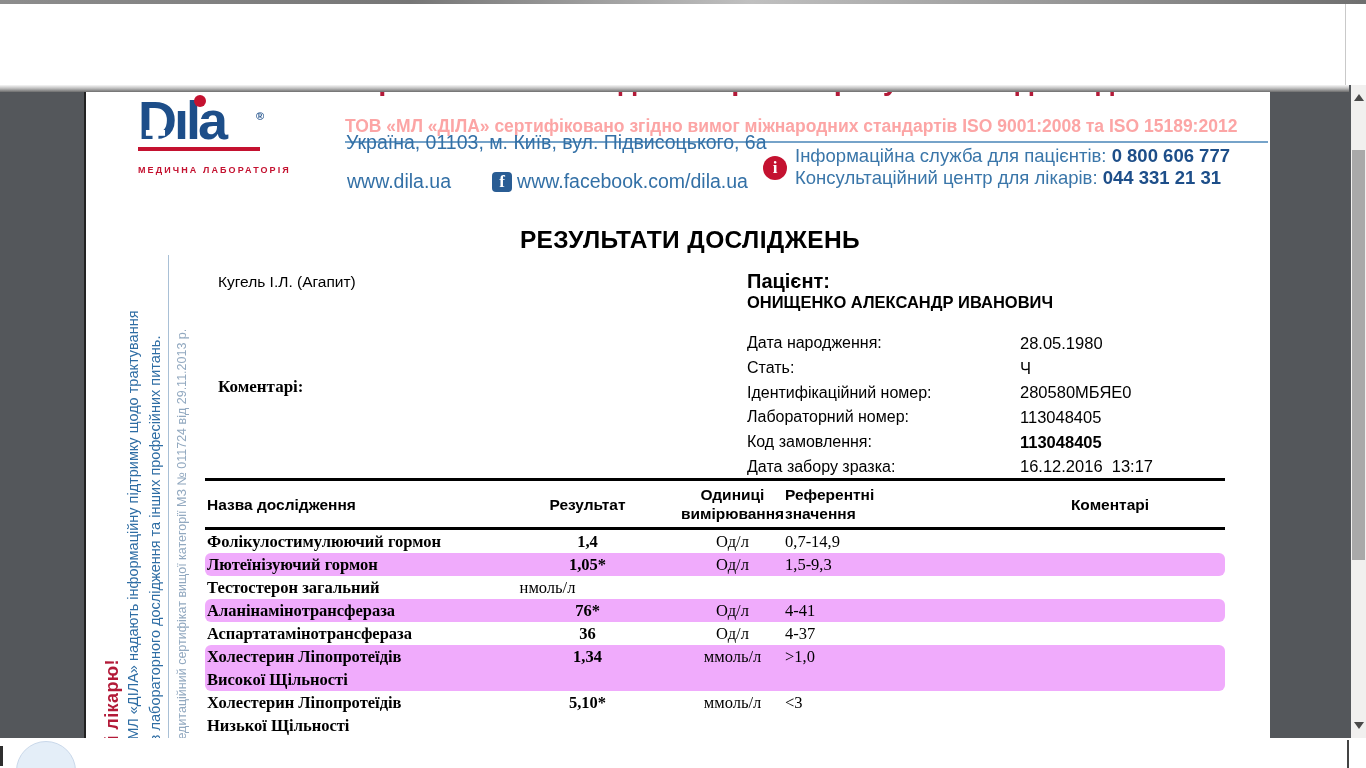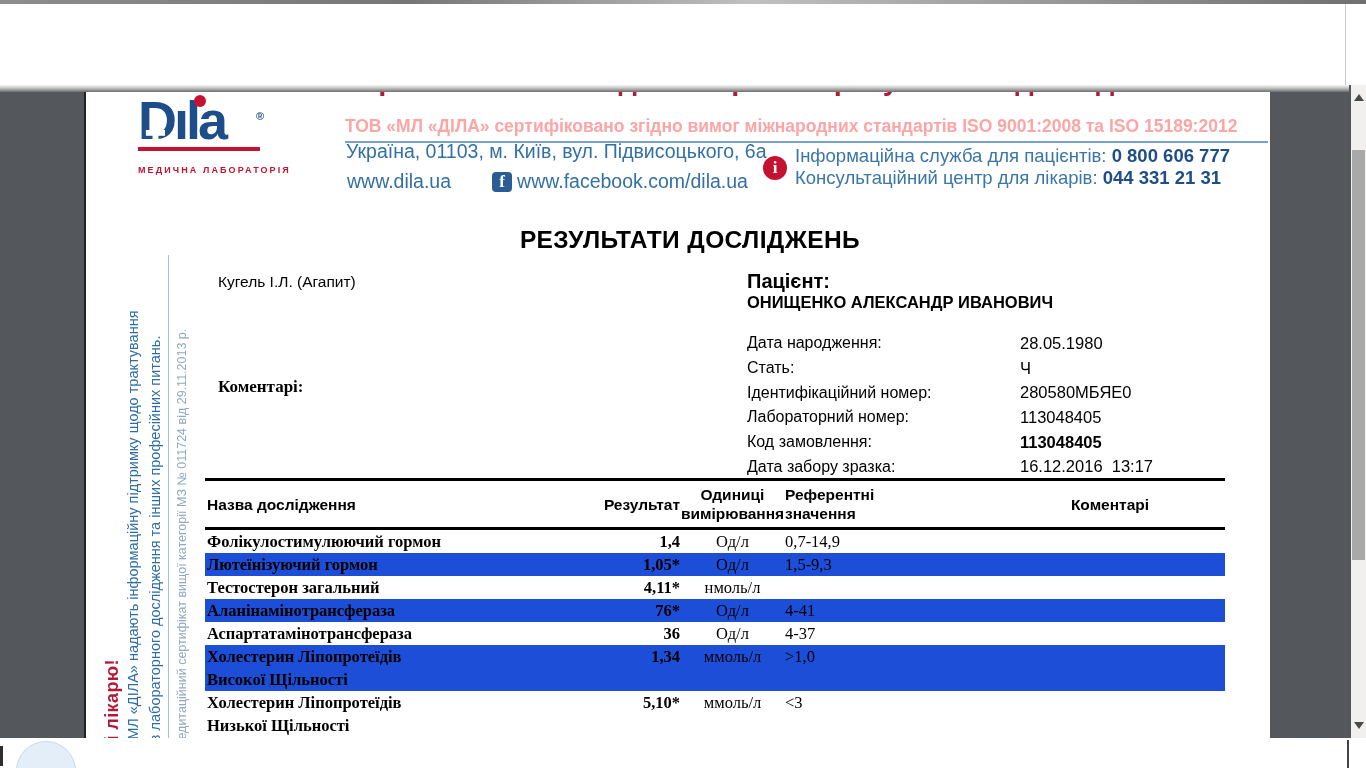--- a/index.html
+++ b/index.html
@@ -27,21 +27,21 @@
               background:#c41230; }
   .logo-reg { position:absolute; right:4px; top:-4px; font-size:11px; color:#1d4e89; letter-spacing:0; }
   .logo-sub { margin-top:1px; width:122px; border-top:4px solid #c41230; padding-top:14px;
               color:#c41230; font-weight:bold; font-size:9px; letter-spacing:2.1px;
               text-align:center; white-space:nowrap; }
 
   .cert-line { left:345px; top:116px; font-size:17.5px; font-weight:bold; color:#fca5a5;
                white-space:nowrap; z-index:2; }
   .blue-rule { left:345px; top:141px; width:923px; height:2px; background:#76a3c9; z-index:2; }
 
-  .addr-line { left:346px; top:140px; font-size:19.5px; color:#3370a6; white-space:nowrap; z-index:2; }
+  .addr-line { left:346px; top:131px; font-size:19.5px; color:#3370a6; white-space:nowrap; z-index:2; }
   .site-row  { left:347px; top:170px; display:flex; align-items:center; z-index:2; }
   .site-url  { font-size:19.5px; color:#3370a6; }
   .fb-icon { width:20px; height:20px; margin-left:41px; margin-right:5px; border-radius:4px;
              background:#2a5d94; color:#fff; font-family:"Liberation Serif",serif; font-weight:bold;
              font-size:17px; text-align:center; line-height:20px; }
 
   .info-icon { left:763px; top:156px; width:24px; height:24px; border-radius:50%; background:#c41230;
                color:#fff; font-family:"Liberation Serif",serif; font-weight:bold; font-size:17px;
                text-align:center; line-height:23px; z-index:2; }
   .info-block { left:795px; top:145px; z-index:2; }
@@ -62,23 +62,23 @@
   .field-label { width:273px; font-size:16px; }
   .field-value { font-size:16.5px; white-space:pre; }
   .field-value.bold { font-weight:bold; }
 
   
   .rtable { left:205px; top:478px; width:1020px; border-top:3px solid #000; z-index:2; }
   .thead { display:flex; align-items:center; min-height:49px; border-bottom:3px solid #000;
            font-weight:bold; font-size:15.5px; line-height:19px; text-align:center; }
   .trow { display:flex; min-height:23px; font-family:"Liberation Serif",serif; font-size:16.5px;
           line-height:23px; }
-  .trow.shaded { background:#1d4ed8; }
+  .trow.shaded { background:#f0abfc;border-radius:6px; }
   .c-name    { width:290px; text-align:left; padding-left:2px; }
-  .c-result  { width:185px; text-align:right; }
+  .c-result  { width:185px; text-align:center; }
   .c-units   { width:105px; text-align:center; }
   .c-ref     { width:210px; text-align:left; }
   .c-comment { width:230px; text-align:center; }
   .trow .c-name, .trow .c-result { font-weight:bold; }
 
   
   .vtext { position:absolute; transform:rotate(-90deg); transform-origin:0 0; white-space:nowrap; z-index:2; }
   .v-red   { left:102px; top:758px; font-size:18px; font-weight:bold; color:#b31a38; letter-spacing:0.4px; }
   .v-blue1 { left:125px; top:752px; font-size:14.5px; color:#2e6da4; }
   .v-blue2 { left:147px; top:752px; font-size:14.5px; color:#2e6da4; }
@@ -205,21 +205,20 @@
         </div>
       <div class="c-result">1,05*</div>
       <div class="c-units">Од/л</div>
       <div class="c-ref">1,5-9,3</div>
       <div class="c-comment"></div>
     </div>
     <div class="trow">
       <div class="c-name">
           <div>Тестостерон загальний</div>
         </div>
-      <div class="c-result">4,11*</div>
       <div class="c-units">нмоль/л</div>
       <div class="c-comment"></div>
     </div>
     <div class="trow shaded">
       <div class="c-name">
           <div>Аланінамінотрансфераза</div>
         </div>
       <div class="c-result">76*</div>
       <div class="c-units">Од/л</div>
       <div class="c-ref">4-41</div>

